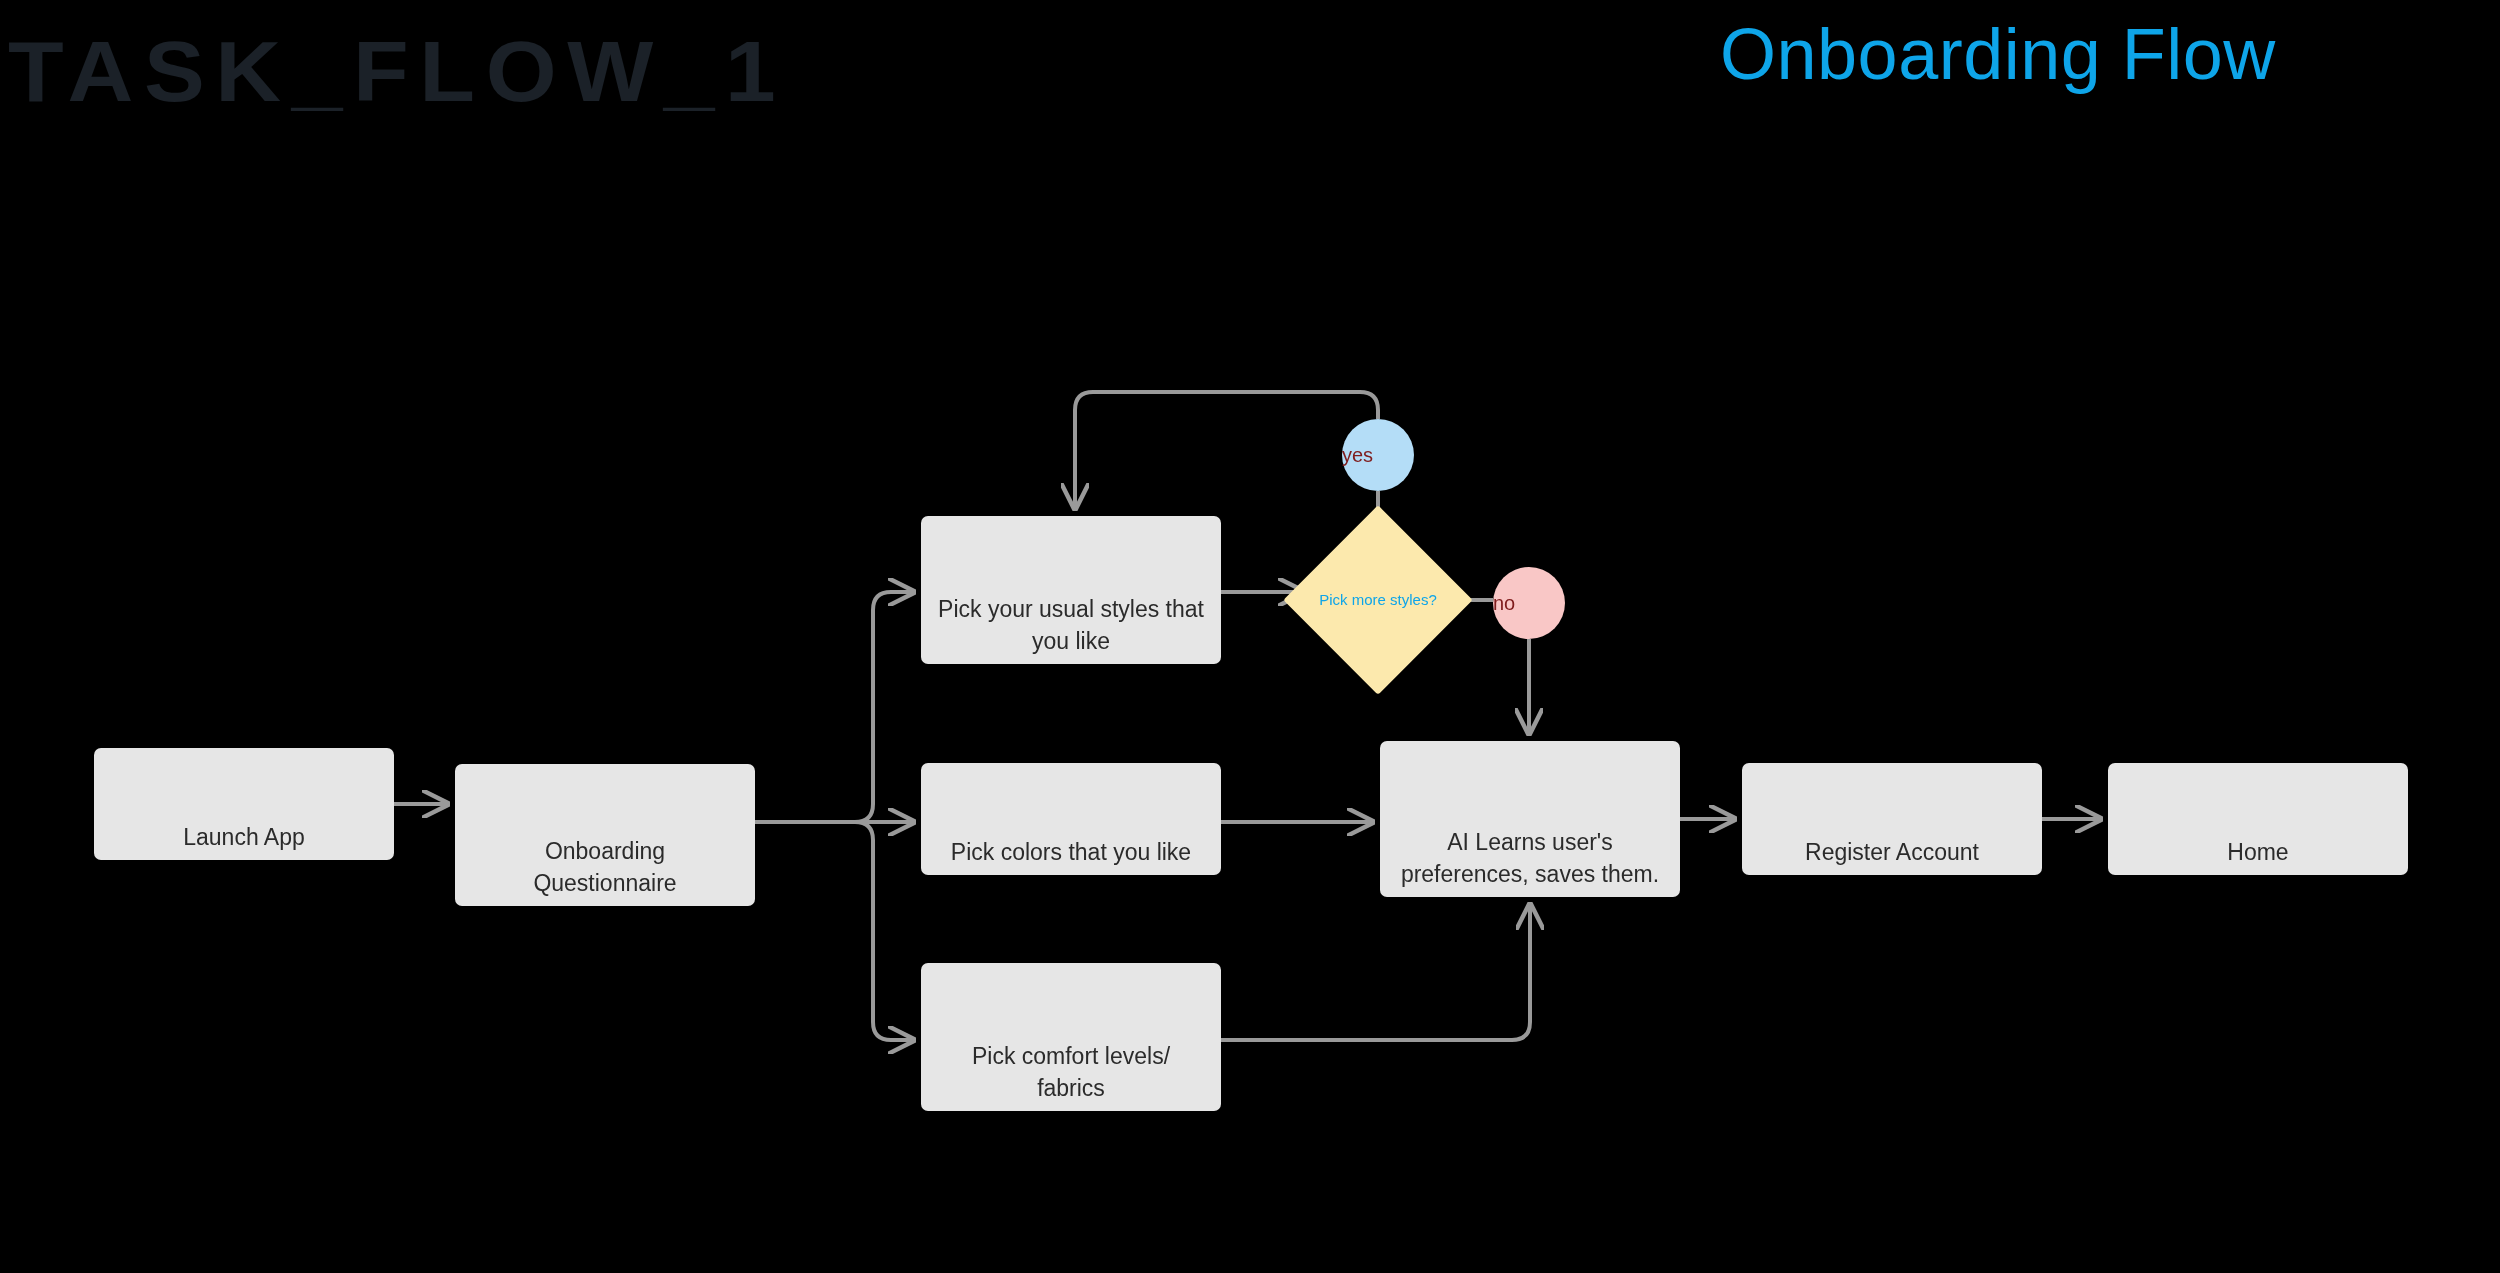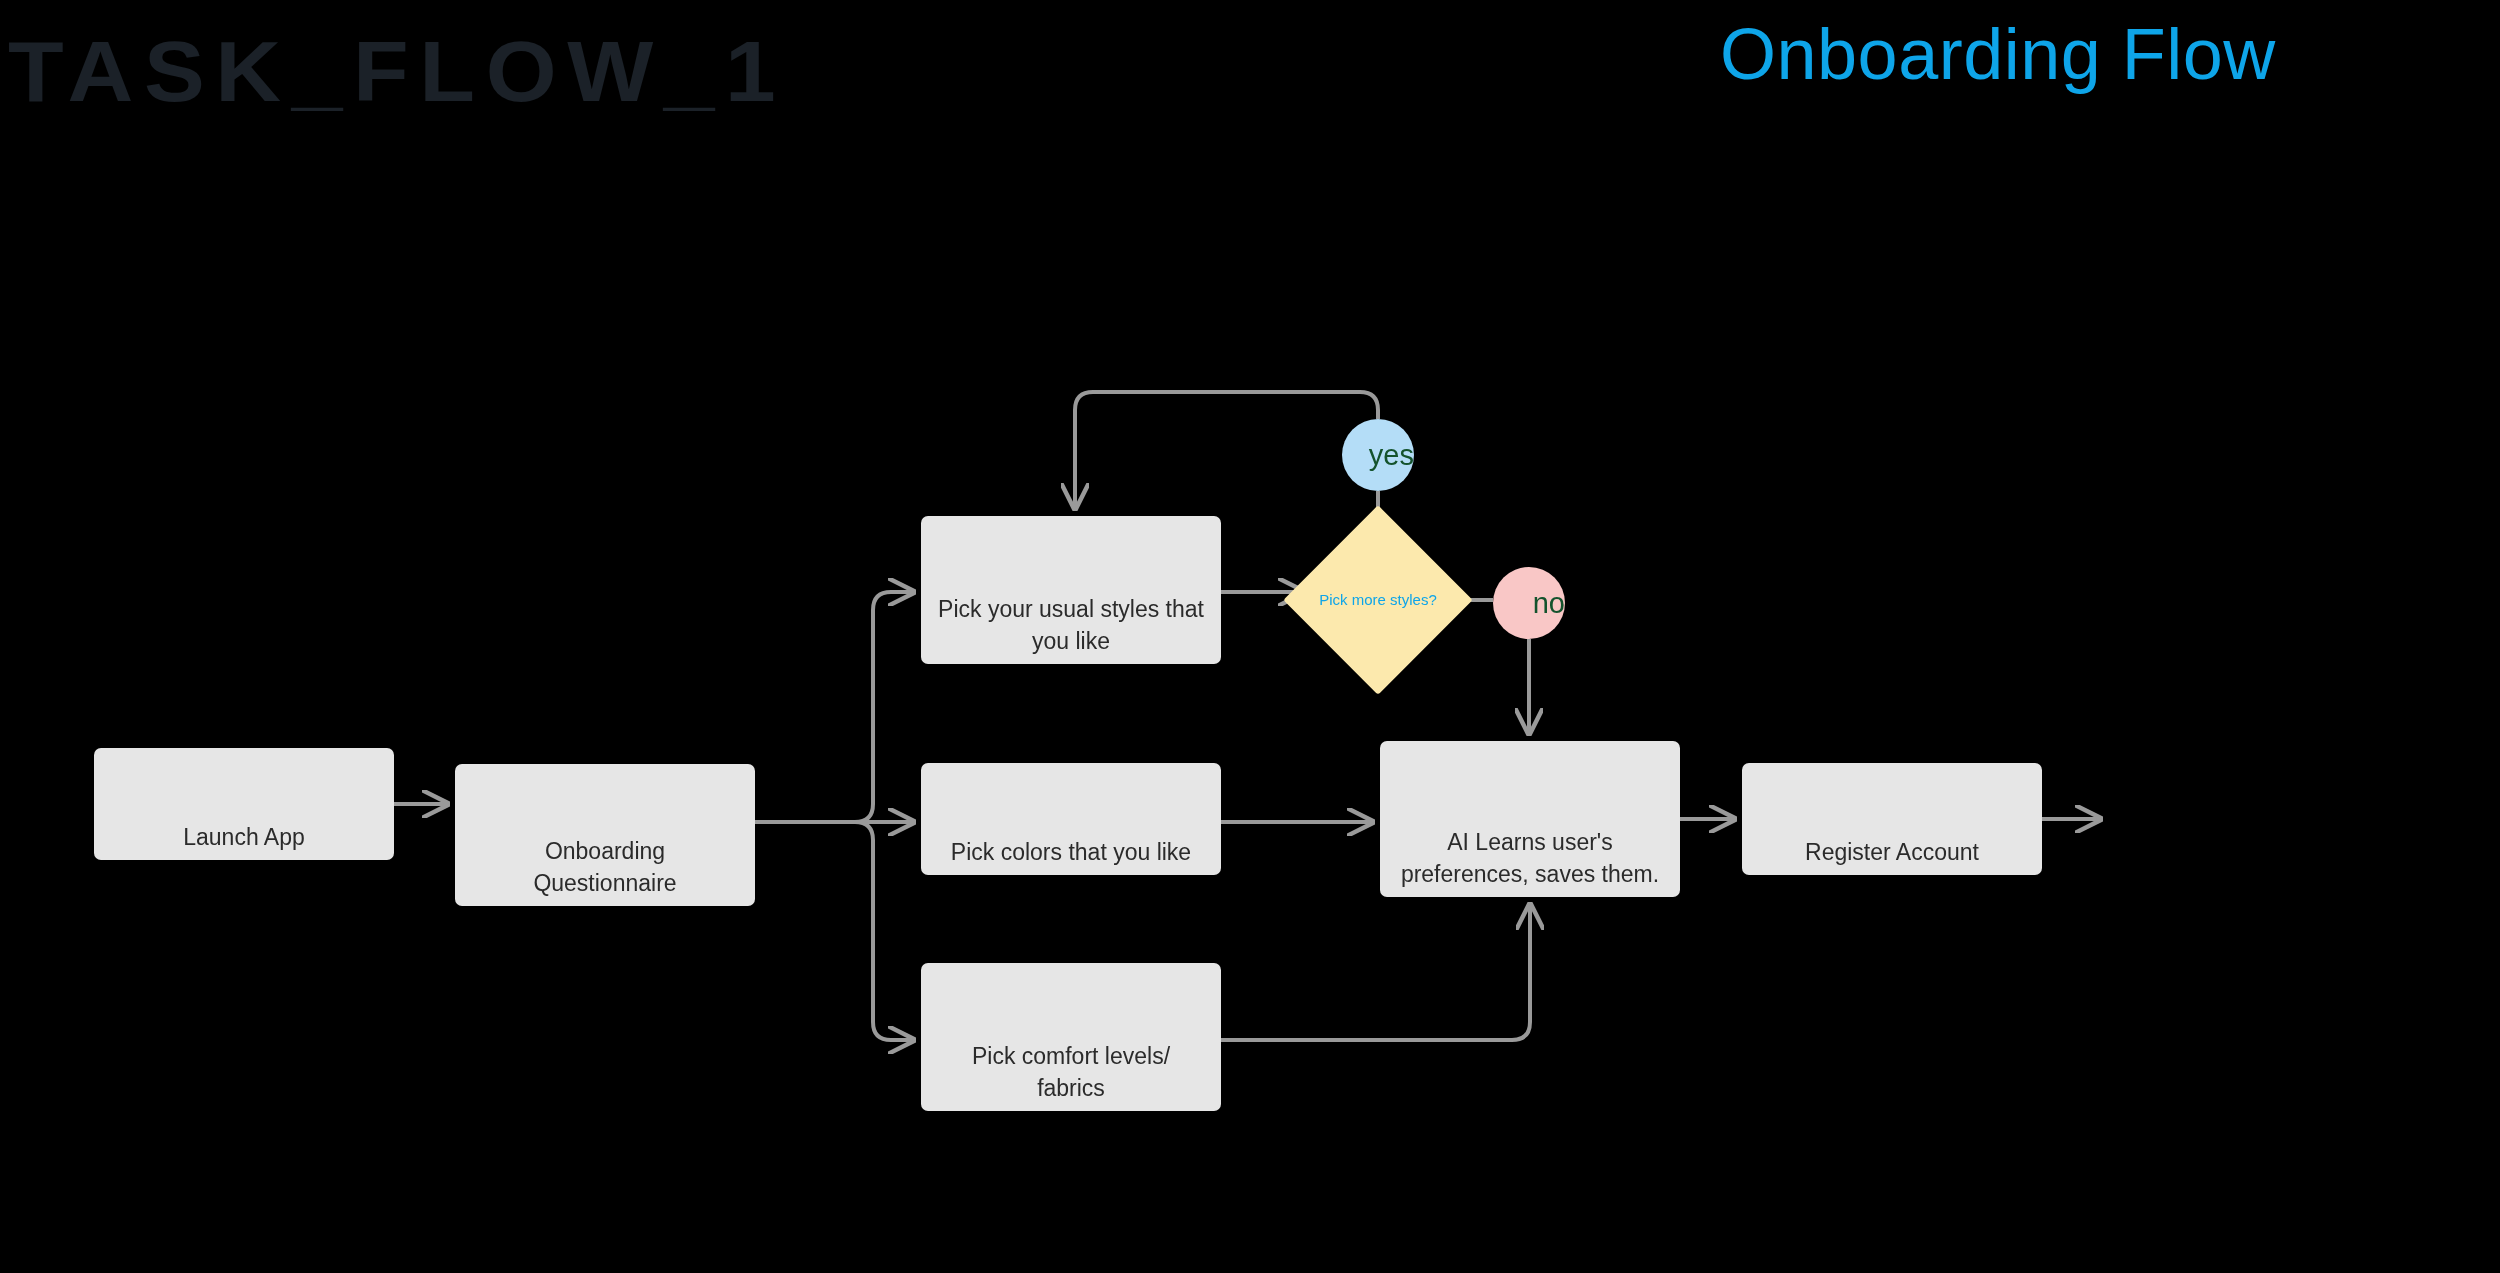--- a/index.html
+++ b/index.html
@@ -113,24 +113,24 @@
     color: #0ea5e9;
     font-family: "Liberation Sans", sans-serif;
   }
 
   
   .circle {
     position: absolute;
     border-radius: 50%;
     display: flex;
     align-items: center;
-    justify-content: flex-end;
-    font-family: "Liberation Sans", sans-serif;
-    font-size: 29px;
-    color: #14532d;
+    justify-content: flex-start;
+    font-family: "Liberation Sans", sans-serif;
+    font-size: 20px;
+    color: #7f1d1d;
     z-index: 5;
   }
   .circle-yes { background: #b4ddf7; }
   .circle-no  { background: #f9c7c6; }
 </style>
 </head>
 <body>
 
 <div id="canvas">
 
@@ -208,14 +208,17 @@
   </div>
 
   <div class="node" style="left:1380px; top:741px; width:300px; height:156px;">
     <span>AI Learns user's preferences, saves them.</span>
   </div>
 
   <div class="node" style="left:1742px; top:763px; width:300px; height:112px;">
     <span>Register Account</span>
   </div>
 
+  <div class="node" style="left:2108px; top:763px; width:300px; height:112px;">
+    <span>Home</span>
+  </div>
 
 </div>
 
 </body></html>

